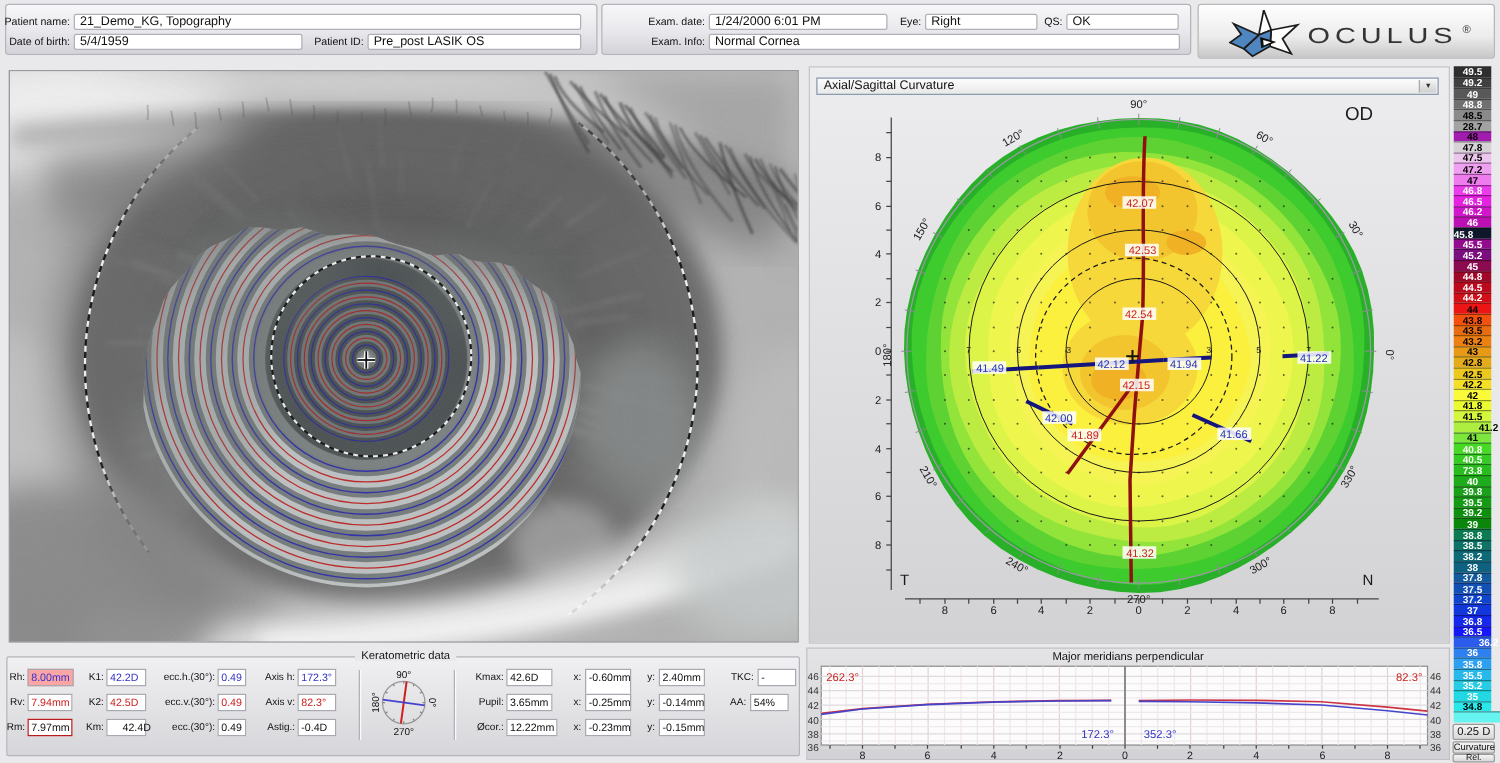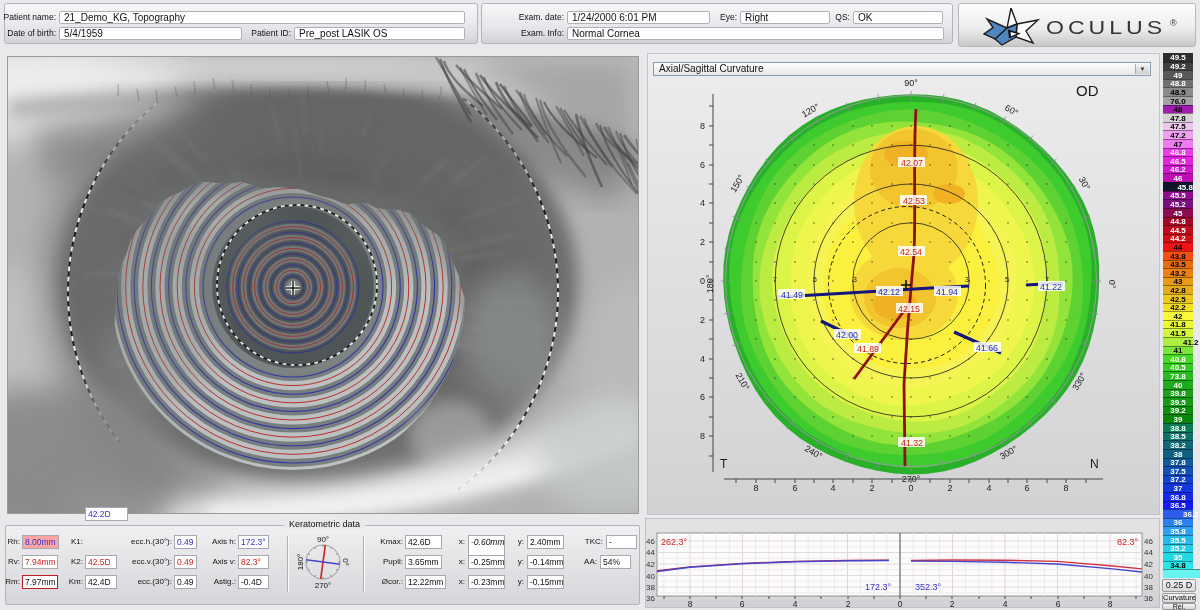--- a/index.html
+++ b/index.html
@@ -785,31 +785,31 @@
       <text x="442" y="414" font-size="12" fill="#1a1a1a">N</text>
     </svg>
 <div style="position:absolute;left:5px;top:8px;width:498px;height:14px;background:linear-gradient(180deg,#fdfdfd,#e8e8e8);border:1px solid #8a9ab0;box-sizing:border-box;font-size:10px;color:#111;line-height:12px;padding-left:5px;">Axial/Sagittal Curvature<div style="position:absolute;right:1px;top:1px;width:13px;height:10px;background:linear-gradient(180deg,#f4f4f4,#cfcfcf);border-left:1px solid #aaa;text-align:center;font-size:6px;line-height:10px;color:#333;">▼</div></div>
 </div>
 <div style="position:absolute;left:1163px;top:53px;width:30px;">
 <div style="height:9px;background:#2e2e2e;color:#fff;font-size:8px;font-weight:bold;text-align:center;line-height:9px;box-sizing:border-box;">49.5</div>
 <div style="height:8px;background:#404040;color:#fff;font-size:8px;font-weight:bold;text-align:center;line-height:8px;border-top:1px solid rgba(0,0,0,0.4);box-sizing:border-box;">49.2</div>
 <div style="height:9px;background:#585858;color:#fff;font-size:8px;font-weight:bold;text-align:center;line-height:9px;border-top:1px solid rgba(0,0,0,0.4);box-sizing:border-box;">49</div>
 <div style="height:8px;background:#707070;color:#fff;font-size:8px;font-weight:bold;text-align:center;line-height:8px;border-top:1px solid rgba(0,0,0,0.4);box-sizing:border-box;">48.8</div>
 <div style="height:9px;background:#8a8a8a;color:#000;font-size:8px;font-weight:bold;text-align:center;line-height:9px;border-top:1px solid rgba(0,0,0,0.4);box-sizing:border-box;">48.5</div>
-<div style="height:9px;background:#a2a2a2;color:#000;font-size:8px;font-weight:bold;text-align:center;line-height:9px;border-top:1px solid rgba(0,0,0,0.4);box-sizing:border-box;">76.0</div>
+<div style="height:9px;background:#a2a2a2;color:#000;font-size:8px;font-weight:bold;text-align:center;line-height:9px;border-top:1px solid rgba(0,0,0,0.4);box-sizing:border-box;">28.7</div>
 <div style="height:8px;background:#a21caf;color:#000;font-size:8px;font-weight:bold;text-align:center;line-height:8px;border-top:1px solid rgba(0,0,0,0.4);box-sizing:border-box;">48</div>
 <div style="height:9px;background:#d6d2d6;color:#000;font-size:8px;font-weight:bold;text-align:center;line-height:9px;border-top:1px solid rgba(0,0,0,0.4);box-sizing:border-box;">47.8</div>
 <div style="height:8px;background:#ecc6ec;color:#000;font-size:8px;font-weight:bold;text-align:center;line-height:8px;border-top:1px solid rgba(0,0,0,0.4);box-sizing:border-box;">47.5</div>
 <div style="height:9px;background:#f0a0f0;color:#000;font-size:8px;font-weight:bold;text-align:center;line-height:9px;border-top:1px solid rgba(0,0,0,0.4);box-sizing:border-box;">47.2</div>
 <div style="height:9px;background:#ee7cee;color:#000;font-size:8px;font-weight:bold;text-align:center;line-height:9px;border-top:1px solid rgba(0,0,0,0.4);box-sizing:border-box;">47</div>
 <div style="height:8px;background:#ea3cea;color:#fff;font-size:8px;font-weight:bold;text-align:center;line-height:8px;border-top:1px solid rgba(0,0,0,0.4);box-sizing:border-box;">46.8</div>
 <div style="height:9px;background:#e422e0;color:#fff;font-size:8px;font-weight:bold;text-align:center;line-height:9px;border-top:1px solid rgba(0,0,0,0.4);box-sizing:border-box;">46.5</div>
 <div style="height:8px;background:#d216cc;color:#fff;font-size:8px;font-weight:bold;text-align:center;line-height:8px;border-top:1px solid rgba(0,0,0,0.4);box-sizing:border-box;">46.2</div>
 <div style="height:9px;background:#bc10b4;color:#fff;font-size:8px;font-weight:bold;text-align:center;line-height:9px;border-top:1px solid rgba(0,0,0,0.4);box-sizing:border-box;">46</div>
-<div style="height:9px;background:#0f172a;color:#fff;font-size:8px;font-weight:bold;text-align:right;line-height:9px;border-top:1px solid rgba(0,0,0,0.4);box-sizing:border-box;">45.8</div>
+<div style="height:9px;background:#0f172a;color:#fff;font-size:8px;font-weight:bold;text-align:left;line-height:9px;border-top:1px solid rgba(0,0,0,0.4);box-sizing:border-box;">45.8</div>
 <div style="height:8px;background:#920a8e;color:#fff;font-size:8px;font-weight:bold;text-align:center;line-height:8px;border-top:1px solid rgba(0,0,0,0.4);box-sizing:border-box;">45.5</div>
 <div style="height:9px;background:#7a0e7e;color:#fff;font-size:8px;font-weight:bold;text-align:center;line-height:9px;border-top:1px solid rgba(0,0,0,0.4);box-sizing:border-box;">45.2</div>
 <div style="height:9px;background:#8c0a50;color:#fff;font-size:8px;font-weight:bold;text-align:center;line-height:9px;border-top:1px solid rgba(0,0,0,0.4);box-sizing:border-box;">45</div>
 <div style="height:8px;background:#a00828;color:#fff;font-size:8px;font-weight:bold;text-align:center;line-height:8px;border-top:1px solid rgba(0,0,0,0.4);box-sizing:border-box;">44.8</div>
 <div style="height:9px;background:#ba0a1c;color:#fff;font-size:8px;font-weight:bold;text-align:center;line-height:9px;border-top:1px solid rgba(0,0,0,0.4);box-sizing:border-box;">44.5</div>
 <div style="height:8px;background:#d20e16;color:#fff;font-size:8px;font-weight:bold;text-align:center;line-height:8px;border-top:1px solid rgba(0,0,0,0.4);box-sizing:border-box;">44.2</div>
 <div style="height:9px;background:#ec1414;color:#000;font-size:8px;font-weight:bold;text-align:center;line-height:9px;border-top:1px solid rgba(0,0,0,0.4);box-sizing:border-box;">44</div>
 <div style="height:9px;background:#f4500e;color:#000;font-size:8px;font-weight:bold;text-align:center;line-height:9px;border-top:1px solid rgba(0,0,0,0.4);box-sizing:border-box;">43.8</div>
 <div style="height:8px;background:#e86c12;color:#000;font-size:8px;font-weight:bold;text-align:center;line-height:8px;border-top:1px solid rgba(0,0,0,0.4);box-sizing:border-box;">43.5</div>
 <div style="height:9px;background:#ec8012;color:#000;font-size:8px;font-weight:bold;text-align:center;line-height:9px;border-top:1px solid rgba(0,0,0,0.4);box-sizing:border-box;">43.2</div>
@@ -858,45 +858,45 @@
 <div style="position:absolute;left:288px;top:536px;width:1px;height:56px;background:#fafafa;"></div>
 <div style="position:absolute;left:363px;top:536px;width:1px;height:56px;background:#b0b0b8;"></div>
 <div style="position:absolute;left:364px;top:536px;width:1px;height:56px;background:#fafafa;"></div>
 <div style="position:absolute;left:-60px;top:535px;width:80px;height:13px;font-size:8px;line-height:13px;text-align:right;color:#111;white-space:nowrap;">Rh:</div>
 <div style="position:absolute;left:22px;top:535px;width:37px;height:14px;background:#fca5a5;border:1px solid #a8a8b0;box-sizing:border-box;font-size:8.5px;line-height:12px;padding-left:2px;color:#3333cc;white-space:nowrap;">8.00mm</div>
 <div style="position:absolute;left:-60px;top:555px;width:80px;height:13px;font-size:8px;line-height:13px;text-align:right;color:#111;white-space:nowrap;">Rv:</div>
 <div style="position:absolute;left:22px;top:555px;width:36px;height:14px;background:#fff;border:1px solid #a8a8b0;box-sizing:border-box;font-size:8.5px;line-height:12px;padding-left:2px;color:#cc2222;white-space:nowrap;">7.94mm</div>
 <div style="position:absolute;left:-60px;top:575px;width:80px;height:13px;font-size:8px;line-height:13px;text-align:right;color:#111;white-space:nowrap;">Rm:</div>
 <div style="position:absolute;left:22px;top:575px;width:36px;height:14px;background:#fff;border:1px solid #b91c1c;box-sizing:border-box;font-size:8.5px;line-height:12px;padding-left:2px;color:#111;white-space:nowrap;">7.97mm</div>
 <div style="position:absolute;left:3px;top:535px;width:80px;height:13px;font-size:8px;line-height:13px;text-align:right;color:#111;white-space:nowrap;">K1:</div>
-<div style="position:absolute;left:85px;top:507px;width:43px;height:14px;background:#fff;border:1px solid #a8a8b0;box-sizing:border-box;font-size:8.5px;line-height:12px;padding-left:2px;color:#3333cc;white-space:nowrap;">42.2D</div>
+<div style="position:absolute;left:85px;top:535px;width:32px;height:14px;background:#fff;border:1px solid #a8a8b0;box-sizing:border-box;font-size:8.5px;line-height:12px;padding-left:2px;color:#3333cc;white-space:nowrap;">42.2D</div>
 <div style="position:absolute;left:3px;top:555px;width:80px;height:13px;font-size:8px;line-height:13px;text-align:right;color:#111;white-space:nowrap;">K2:</div>
 <div style="position:absolute;left:85px;top:555px;width:32px;height:14px;background:#fff;border:1px solid #a8a8b0;box-sizing:border-box;font-size:8.5px;line-height:12px;padding-left:2px;color:#cc2222;white-space:nowrap;">42.5D</div>
 <div style="position:absolute;left:3px;top:575px;width:80px;height:13px;font-size:8px;line-height:13px;text-align:right;color:#111;white-space:nowrap;">Km:</div>
-<div style="position:absolute;left:85px;top:575px;width:32px;height:14px;background:#fff;border:1px solid #a8a8b0;box-sizing:border-box;font-size:8.5px;line-height:12px;padding-left:2px;color:#111;white-space:nowrap;">42.4D</div>
+<div style="position:absolute;left:85px;top:575px;width:32px;height:14px;background:#fff;border:1px solid #a8a8b0;box-sizing:border-box;font-size:8.5px;line-height:12px;padding-left:12px;color:#111;white-space:nowrap;">42.4D</div>
 <div style="position:absolute;left:92px;top:535px;width:80px;height:13px;font-size:8px;line-height:13px;text-align:right;color:#111;white-space:nowrap;">ecc.h.(30°):</div>
 <div style="position:absolute;left:174px;top:535px;width:23px;height:14px;background:#fff;border:1px solid #a8a8b0;box-sizing:border-box;font-size:8.5px;line-height:12px;padding-left:2px;color:#3333cc;white-space:nowrap;">0.49</div>
 <div style="position:absolute;left:92px;top:555px;width:80px;height:13px;font-size:8px;line-height:13px;text-align:right;color:#111;white-space:nowrap;">ecc.v.(30°):</div>
 <div style="position:absolute;left:174px;top:555px;width:23px;height:14px;background:#fff;border:1px solid #a8a8b0;box-sizing:border-box;font-size:8.5px;line-height:12px;padding-left:2px;color:#cc2222;white-space:nowrap;">0.49</div>
 <div style="position:absolute;left:92px;top:575px;width:80px;height:13px;font-size:8px;line-height:13px;text-align:right;color:#111;white-space:nowrap;">ecc.(30°):</div>
 <div style="position:absolute;left:174px;top:575px;width:23px;height:14px;background:#fff;border:1px solid #a8a8b0;box-sizing:border-box;font-size:8.5px;line-height:12px;padding-left:2px;color:#111;white-space:nowrap;">0.49</div>
 <div style="position:absolute;left:156px;top:535px;width:80px;height:13px;font-size:8px;line-height:13px;text-align:right;color:#111;white-space:nowrap;">Axis h:</div>
 <div style="position:absolute;left:238px;top:535px;width:31px;height:14px;background:#fff;border:1px solid #a8a8b0;box-sizing:border-box;font-size:8.5px;line-height:12px;padding-left:2px;color:#3333cc;white-space:nowrap;">172.3°</div>
 <div style="position:absolute;left:156px;top:555px;width:80px;height:13px;font-size:8px;line-height:13px;text-align:right;color:#111;white-space:nowrap;">Axis v:</div>
 <div style="position:absolute;left:238px;top:555px;width:31px;height:14px;background:#fff;border:1px solid #a8a8b0;box-sizing:border-box;font-size:8.5px;line-height:12px;padding-left:2px;color:#cc2222;white-space:nowrap;">82.3°</div>
 <div style="position:absolute;left:156px;top:575px;width:80px;height:13px;font-size:8px;line-height:13px;text-align:right;color:#111;white-space:nowrap;">Astig.:</div>
 <div style="position:absolute;left:238px;top:575px;width:31px;height:14px;background:#fff;border:1px solid #a8a8b0;box-sizing:border-box;font-size:8.5px;line-height:12px;padding-left:2px;color:#111;white-space:nowrap;">-0.4D</div>
 <div style="position:absolute;left:323px;top:535px;width:80px;height:13px;font-size:8px;line-height:13px;text-align:right;color:#111;white-space:nowrap;">Kmax:</div>
 <div style="position:absolute;left:405px;top:535px;width:37px;height:14px;background:#fff;border:1px solid #a8a8b0;box-sizing:border-box;font-size:8.5px;line-height:12px;padding-left:2px;color:#111;white-space:nowrap;">42.6D</div>
 <div style="position:absolute;left:323px;top:555px;width:80px;height:13px;font-size:8px;line-height:13px;text-align:right;color:#111;white-space:nowrap;">Pupil:</div>
 <div style="position:absolute;left:405px;top:555px;width:37px;height:14px;background:#fff;border:1px solid #a8a8b0;box-sizing:border-box;font-size:8.5px;line-height:12px;padding-left:2px;color:#111;white-space:nowrap;">3.65mm</div>
 <div style="position:absolute;left:323px;top:575px;width:80px;height:13px;font-size:8px;line-height:13px;text-align:right;color:#111;white-space:nowrap;">Øcor.:</div>
 <div style="position:absolute;left:405px;top:575px;width:41px;height:14px;background:#fff;border:1px solid #a8a8b0;box-sizing:border-box;font-size:8.5px;line-height:12px;padding-left:2px;color:#111;white-space:nowrap;">12.22mm</div>
 <div style="position:absolute;left:385px;top:535px;width:80px;height:13px;font-size:8px;line-height:13px;text-align:right;color:#111;white-space:nowrap;">x:</div>
-<div style="position:absolute;left:468px;top:535px;width:37px;height:31px;background:#fff;border:1px solid #a8a8b0;box-sizing:border-box;font-size:8.5px;line-height:12px;padding-left:2px;color:#111;white-space:nowrap;font-style:italic;">-0.60mm</div>
+<div style="position:absolute;left:468px;top:535px;width:37px;height:31px;background:#fff;border:1px solid #a8a8b0;box-sizing:border-box;font-size:8.5px;line-height:12px;padding-left:2px;color:#111;white-space:nowrap;">-0.60mm</div>
 <div style="position:absolute;left:385px;top:555px;width:80px;height:13px;font-size:8px;line-height:13px;text-align:right;color:#111;white-space:nowrap;">x:</div>
 <div style="position:absolute;left:468px;top:555px;width:37px;height:14px;background:#fff;border:1px solid #a8a8b0;box-sizing:border-box;font-size:8.5px;line-height:12px;padding-left:2px;color:#111;white-space:nowrap;">-0.25mm</div>
 <div style="position:absolute;left:385px;top:575px;width:80px;height:13px;font-size:8px;line-height:13px;text-align:right;color:#111;white-space:nowrap;">x:</div>
 <div style="position:absolute;left:468px;top:575px;width:37px;height:14px;background:#fff;border:1px solid #a8a8b0;box-sizing:border-box;font-size:8.5px;line-height:12px;padding-left:2px;color:#111;white-space:nowrap;">-0.23mm</div>
 <div style="position:absolute;left:444px;top:535px;width:80px;height:13px;font-size:8px;line-height:13px;text-align:right;color:#111;white-space:nowrap;">y:</div>
 <div style="position:absolute;left:527px;top:535px;width:37px;height:14px;background:#fff;border:1px solid #a8a8b0;box-sizing:border-box;font-size:8.5px;line-height:12px;padding-left:2px;color:#111;white-space:nowrap;">2.40mm</div>
 <div style="position:absolute;left:444px;top:555px;width:80px;height:13px;font-size:8px;line-height:13px;text-align:right;color:#111;white-space:nowrap;">y:</div>
 <div style="position:absolute;left:527px;top:555px;width:37px;height:14px;background:#fff;border:1px solid #a8a8b0;box-sizing:border-box;font-size:8.5px;line-height:12px;padding-left:2px;color:#111;white-space:nowrap;">-0.14mm</div>
 <div style="position:absolute;left:444px;top:575px;width:80px;height:13px;font-size:8px;line-height:13px;text-align:right;color:#111;white-space:nowrap;">y:</div>
 <div style="position:absolute;left:527px;top:575px;width:37px;height:14px;background:#fff;border:1px solid #a8a8b0;box-sizing:border-box;font-size:8.5px;line-height:12px;padding-left:2px;color:#111;white-space:nowrap;">-0.15mm</div>
@@ -919,20 +919,21 @@
     <line x1="42.5" y1="42.0" x2="43.5" y2="43.7" stroke="#888" stroke-width="1"></line>
     <line x1="48.0" y1="36.5" x2="49.7" y2="37.5" stroke="#888" stroke-width="1"></line>
     <line x1="32.7" y1="45.8" x2="37.3" y2="12.2" stroke="#cc2222" stroke-width="1.6"></line>
     <line x1="51.8" y1="31.3" x2="18.2" y2="26.7" stroke="#4444cc" stroke-width="1.6"></line>
     <text x="35" y="9" font-size="8" fill="#111" text-anchor="middle">90°</text>
     <text x="35" y="55" font-size="8" fill="#111" text-anchor="middle">270°</text>
     <text x="13" y="31" font-size="8" fill="#111" text-anchor="middle" transform="rotate(-90 13 29)">180°</text>
     <text x="57" y="31" font-size="8" fill="#111" text-anchor="middle" transform="rotate(90 57 29)">0°</text>
   </svg>
 <div style="position:absolute;left:645px;top:518px;width:515px;height:90px;background:linear-gradient(180deg,#e4e4e6,#d2d2d6);border:1px solid #c0c0c6;box-sizing:border-box;">
+<div style="position:absolute;left:0;top:1px;width:100%;text-align:center;font-size:9px;color:#111;">Major meridians perpendicular</div>
 <svg width="515" height="90" viewBox="0 0 515 90" style="position:absolute;left:0;top:0;">
       <rect x="11" y="14" width="485" height="63" fill="#fdfcfc" stroke="#909090" stroke-width="1"></rect>
       <line x1="254.0" y1="14" x2="254.0" y2="77" stroke="#e4d2d8" stroke-width="1"></line>
       <line x1="267.1" y1="14" x2="267.1" y2="77" stroke="#f2e6ea" stroke-width="1"></line>
       <line x1="240.9" y1="14" x2="240.9" y2="77" stroke="#f2e6ea" stroke-width="1"></line>
       <line x1="280.2" y1="14" x2="280.2" y2="77" stroke="#f2e6ea" stroke-width="1"></line>
       <line x1="227.8" y1="14" x2="227.8" y2="77" stroke="#f2e6ea" stroke-width="1"></line>
       <line x1="293.4" y1="14" x2="293.4" y2="77" stroke="#f2e6ea" stroke-width="1"></line>
       <line x1="214.6" y1="14" x2="214.6" y2="77" stroke="#f2e6ea" stroke-width="1"></line>
       <line x1="306.5" y1="14" x2="306.5" y2="77" stroke="#e4d2d8" stroke-width="1"></line>

